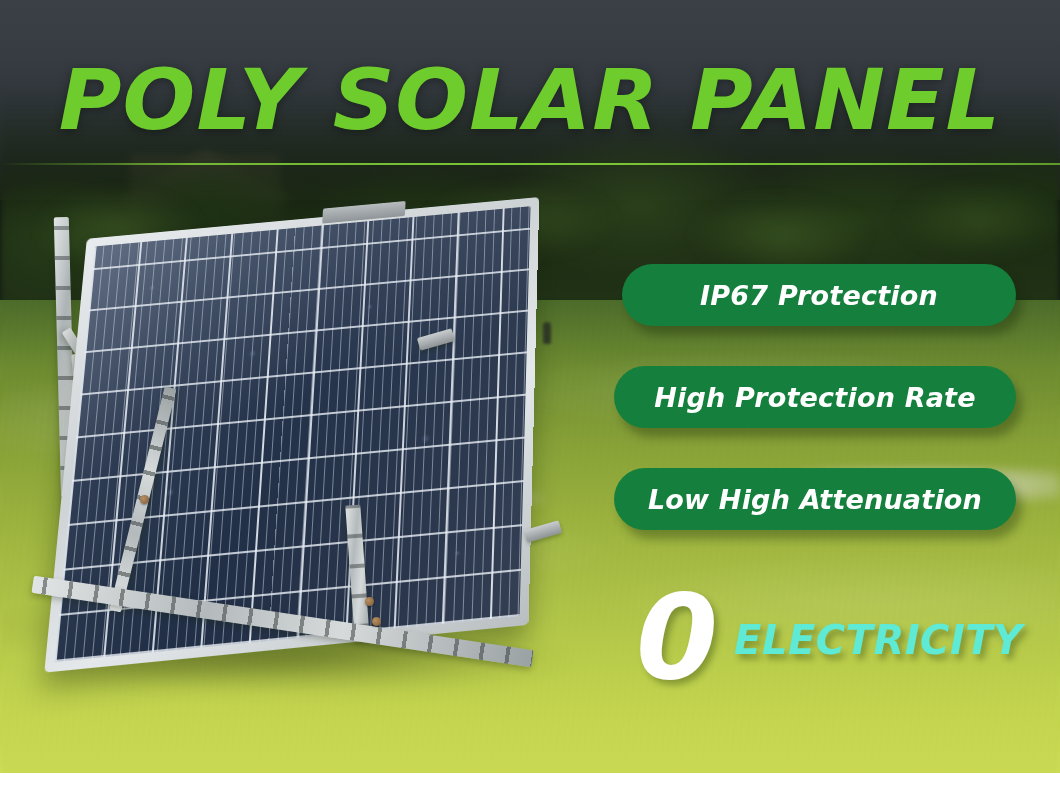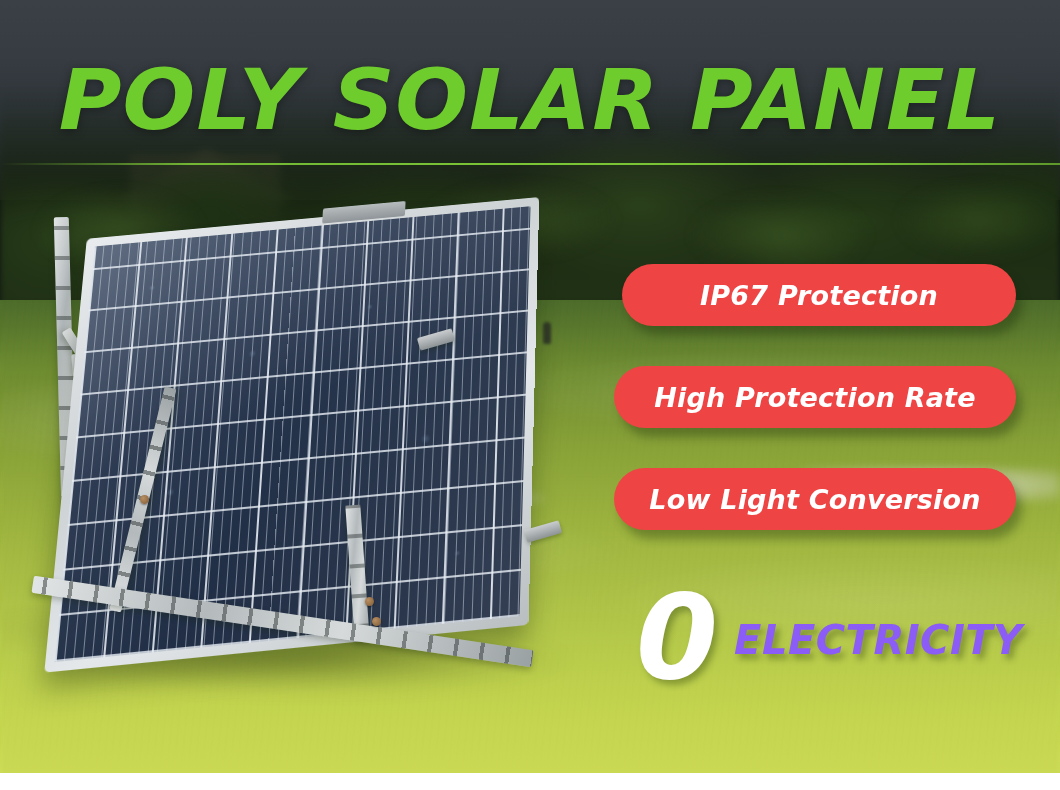--- a/index.html
+++ b/index.html
@@ -204,21 +204,21 @@
   
   .pills {
     position: absolute;
     left: 0; top: 264px;
     width: 1060px;
   }
   .pill {
     position: absolute;
     height: 62px;
     border-radius: 34px;
-    background: #ef4444;
+    background: #15803d;
     box-shadow: 6px 9px 10px rgba(20,40,10,.34);
     display: flex;
     align-items: center;
     justify-content: center;
     color: #ffffff;
     font-weight: 800;
     font-style: italic;
     font-size: 27px;
     letter-spacing: .2px;
     font-family: "DejaVu Sans", sans-serif;
@@ -247,21 +247,21 @@
     text-shadow: 4px 5px 6px rgba(60,80,20,.42);
     margin-right: 16px;
     transform: translateY(-4px);
   }
   .zero-text {
     display: flex;
     flex-direction: column;
     font-family: "DejaVu Sans", sans-serif;
     font-weight: 900;
     font-style: italic;
-    color: #8b5cf6;
+    color: #5eead4;
     font-size: 40px;
     line-height: 1.04;
     letter-spacing: .5px;
     text-shadow: 4px 5px 6px rgba(60,80,20,.45);
   }
   .zero-text .line-2 { padding-left: 14px; }
 
   
   .product {
     position: absolute;
@@ -471,21 +471,21 @@
   </div>
 
   <div class="pills">
     <div class="pill pill-0">
       <span>IP67 Protection</span>
     </div>
     <div class="pill pill-1">
       <span>High Protection Rate</span>
     </div>
     <div class="pill pill-2">
-      <span>Low Light Conversion</span>
+      <span>Low High Attenuation</span>
     </div>
   </div>
 
   <div class="zero-block">
     <div class="zero-digit">0</div>
     <div class="zero-text">
       <span class="line-1">ELECTRICITY</span>
     </div>
   </div>
 

